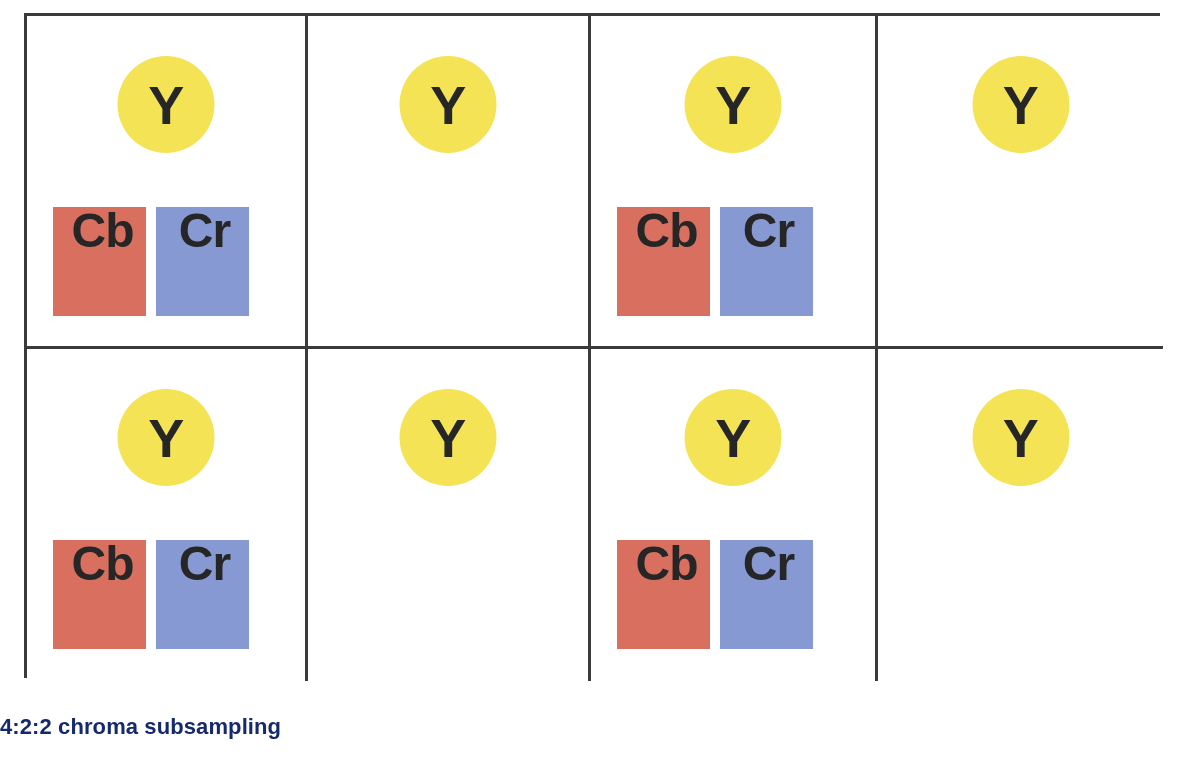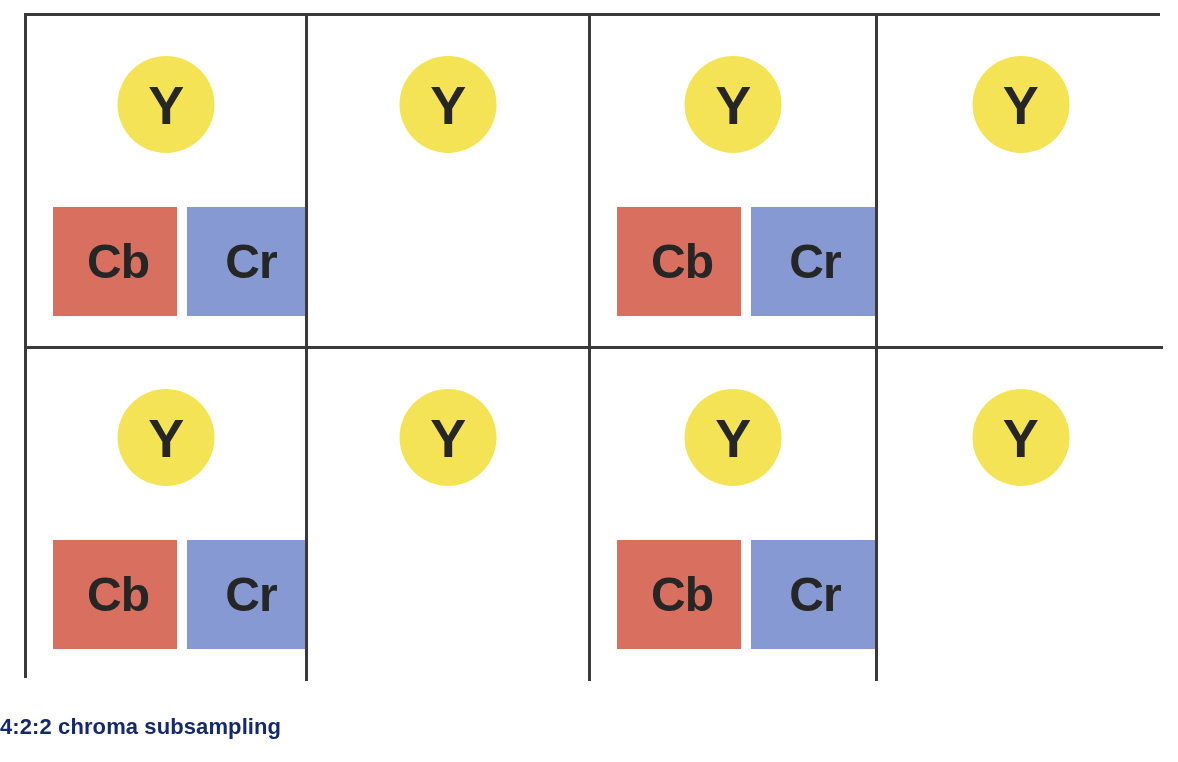--- a/index.html
+++ b/index.html
@@ -74,24 +74,24 @@
 
   
   .chroma-row {
     position: absolute;
     left: 26px;
     top: 191px;
     display: flex;
     align-items: flex-start;
   }
   .chroma {
-    width: 124px;
+    width: 93px;
     height: 109px;
     display: flex;
-    align-items: center;
+    align-items: flex-start;
     justify-content: center;
     box-sizing: border-box;
   }
   .chroma.cb {
     background: #d9705f;
     padding-left: 6px;
   }
   .chroma.cr {
     background: #8699d3;
     margin-left: 10px;

